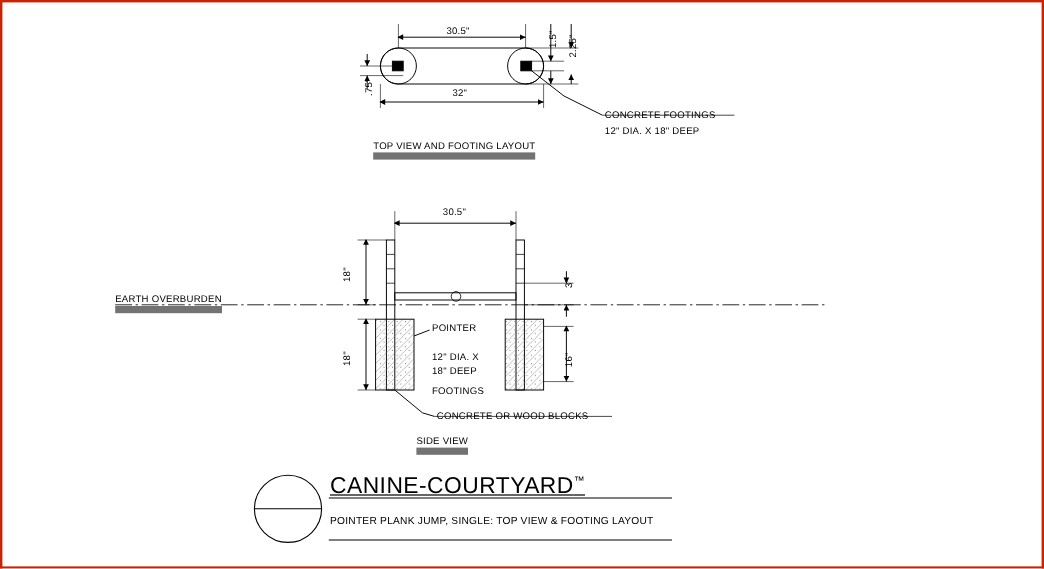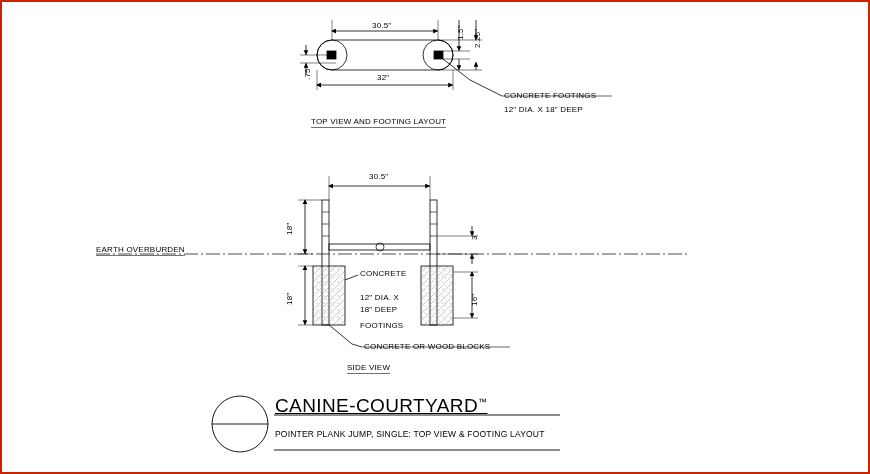--- a/index.html
+++ b/index.html
@@ -37,21 +37,21 @@
     font-size: 8px;
     letter-spacing: 0.2px;
     white-space: nowrap;
     line-height: 1.25;
   }
   .lbl.rot {
     transform: rotate(-90deg);
     transform-origin: left top;
   }
   .underline {
-    border-bottom: 1px solid #737373;
+    border-bottom: 6px solid #737373;
     padding-bottom: 1px;
   }
   .title-main {
     position: absolute;
     font-size: 19px;
     letter-spacing: 0.4px;
     white-space: nowrap;
   }
   .title-sub {
     position: absolute;
@@ -188,21 +188,21 @@
   <div class="lbl" style="left:504px; top:105px;">12" DIA. X 18" DEEP</div>
   <div class="lbl" style="left:311px; top:117px;"><span class="underline">TOP VIEW AND FOOTING LAYOUT</span></div>
 
   <div class="lbl" style="left:369px; top:172px;">30.5"</div>
   <div class="lbl rot" style="left:285px; top:235px;">18"</div>
   <div class="lbl rot" style="left:285px; top:305px;">18"</div>
   <div class="lbl rot" style="left:470px; top:240px;">3"</div>
   <div class="lbl rot" style="left:470px; top:306px;">16"</div>
   <div class="lbl" style="left:96px; top:245px;"><span class="underline">EARTH OVERBURDEN</span></div>
 
-  <div class="lbl" style="left:360px; top:269px;">CONCRETE</div>
+  <div class="lbl" style="left:360px; top:269px;">POINTER</div>
   <div class="lbl" style="left:360px; top:281px;margin-top:40px;">FOOTINGS</div>
   <div class="lbl" style="left:360px; top:293px;">12" DIA. X</div>
   <div class="lbl" style="left:360px; top:305px;">18" DEEP</div>
 
   <div class="lbl" style="left:364px; top:342px;">CONCRETE OR WOOD BLOCKS</div>
   <div class="lbl" style="left:347px; top:363px;"><span class="underline">SIDE VIEW</span></div>
 
   <div class="title-main" style="left:275px; top:395px;text-decoration:underline;"><span>CANINE-COURTYARD</span><span class="tm-sup">™</span></div>
   <div class="title-sub" style="left:275px; top:429px;">POINTER PLANK JUMP, SINGLE: TOP VIEW &amp; FOOTING LAYOUT</div>
 

